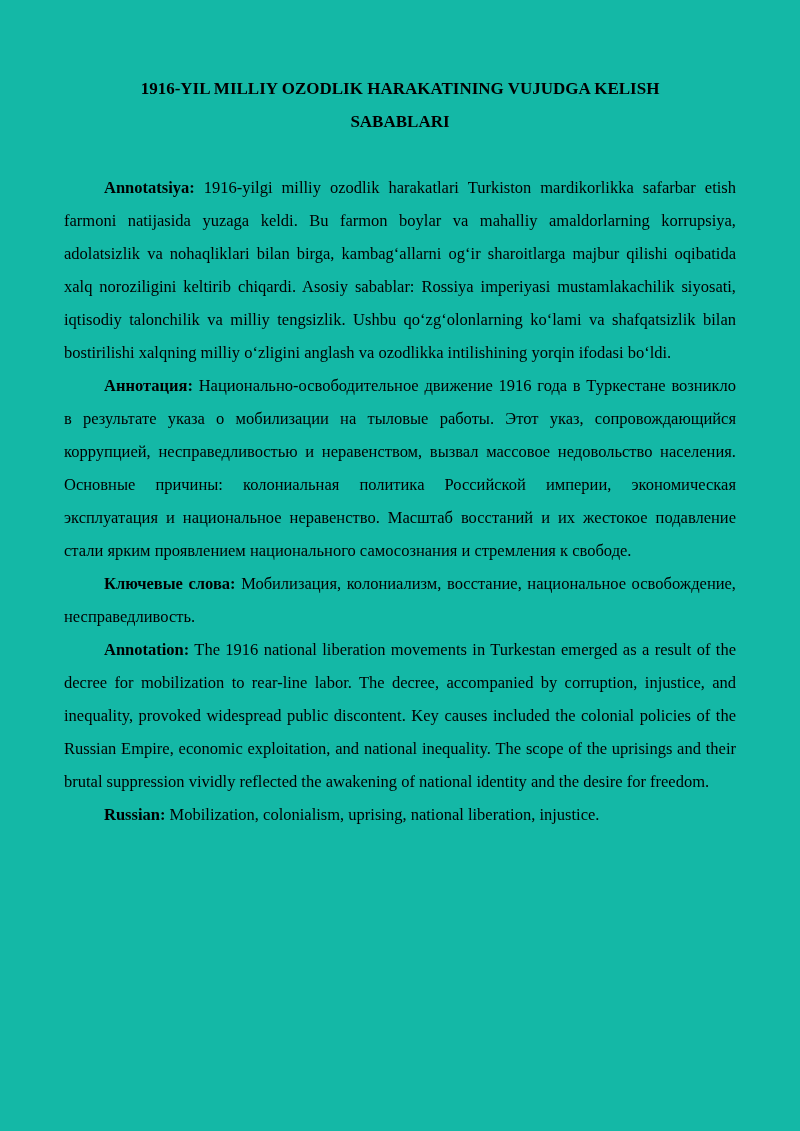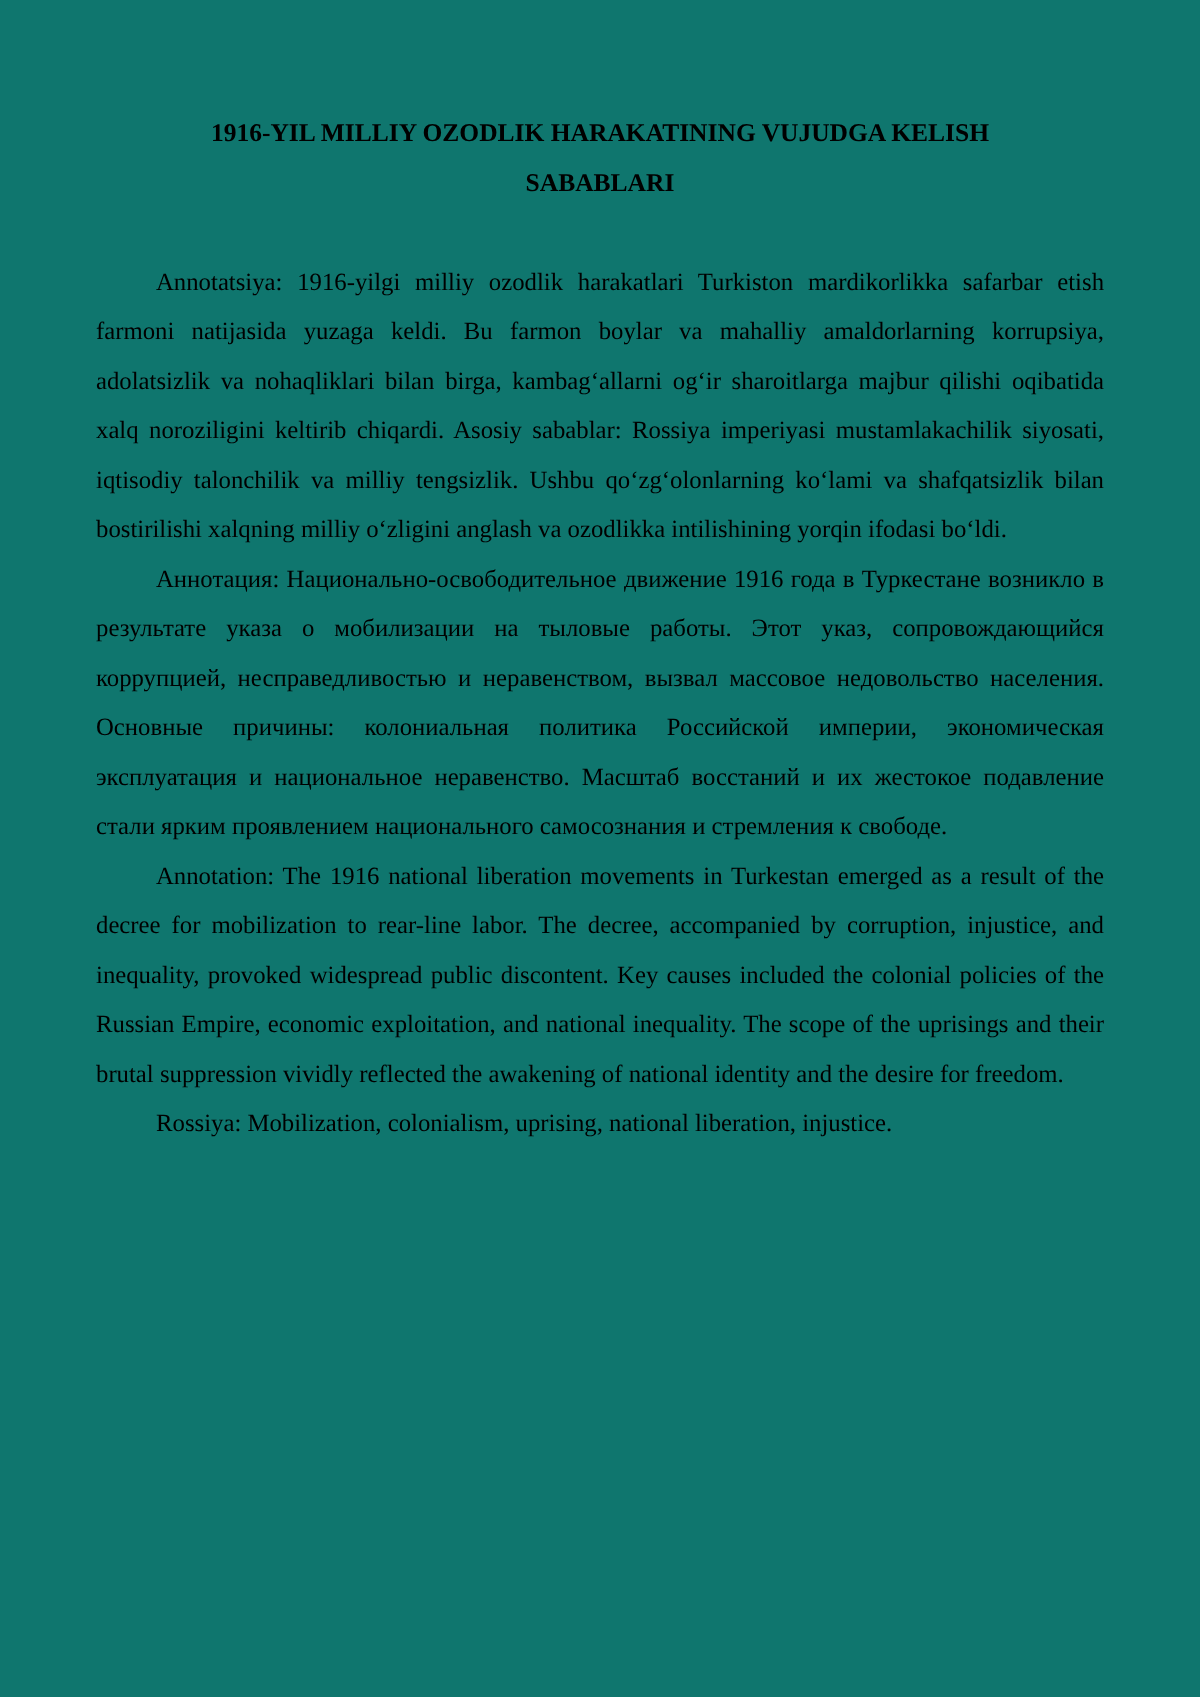--- a/index.html
+++ b/index.html
@@ -5,53 +5,54 @@
   html, body {
     margin: 0;
     padding: 0;
     background: #ffffff;
   }
   .page {
     width: 800px;
     height: 1131px;
     box-sizing: border-box;
     padding: 72px 64px 0 64px;
-    background: #0f766e;
+    background: #14b8a6;
     color: #000000;
     font-family: "Liberation Serif", "DejaVu Serif", serif;
   }
   .title {
     font-size: 17px;
     font-weight: bold;
     text-align: center;
     line-height: 33px;
     max-width: 620px;
     margin: 0 auto 33px auto;
   }
   .para {
     margin: 0;
     font-size: 16.5px;
     line-height: 33px;
     text-align: justify;
     text-indent: 40px;
   }
   .para b {
-    font-weight: normal;
+    font-weight: bold;
   }
 </style>
 </head>
 <body>
 
 <div class="page">
 
   <h1 class="title">1916-YIL MILLIY OZODLIK HARAKATINING VUJUDGA KELISH SABABLARI</h1>
 
   <p class="para"><b>Annotatsiya:</b> <span>1916-yilgi milliy ozodlik harakatlari Turkiston mardikorlikka safarbar etish farmoni natijasida yuzaga keldi. Bu farmon boylar va mahalliy amaldorlarning korrupsiya, adolatsizlik va nohaqliklari bilan birga, kambagʻallarni ogʻir sharoitlarga majbur qilishi oqibatida xalq noroziligini keltirib chiqardi. Asosiy sabablar: Rossiya imperiyasi mustamlakachilik siyosati, iqtisodiy talonchilik va milliy tengsizlik. Ushbu qoʻzgʻolonlarning koʻlami va shafqatsizlik bilan bostirilishi xalqning milliy oʻzligini anglash va ozodlikka intilishining yorqin ifodasi boʻldi.</span></p>
 
 
   <p class="para"><b>Аннотация:</b> <span>Национально-освободительное движение 1916 года в Туркестане возникло в результате указа о мобилизации на тыловые работы. Этот указ, сопровождающийся коррупцией, несправедливостью и неравенством, вызвал массовое недовольство населения. Основные причины: колониальная политика Российской империи, экономическая эксплуатация и национальное неравенство. Масштаб восстаний и их жестокое подавление стали ярким проявлением национального самосознания и стремления к свободе.</span></p>
 
+  <p class="para"><b>Ключевые слова:</b> <span>Мобилизация, колониализм, восстание, национальное освобождение, несправедливость.</span></p>
 
   <p class="para"><b>Annotation:</b> <span>The 1916 national liberation movements in Turkestan emerged as a result of the decree for mobilization to rear-line labor. The decree, accompanied by corruption, injustice, and inequality, provoked widespread public discontent. Key causes included the colonial policies of the Russian Empire, economic exploitation, and national inequality. The scope of the uprisings and their brutal suppression vividly reflected the awakening of national identity and the desire for freedom.</span></p>
 
-  <p class="para"><b>Rossiya:</b> <span>Mobilization, colonialism, uprising, national liberation, injustice.</span></p>
+  <p class="para"><b>Russian:</b> <span>Mobilization, colonialism, uprising, national liberation, injustice.</span></p>
 
 </div>
 
 </body></html>

